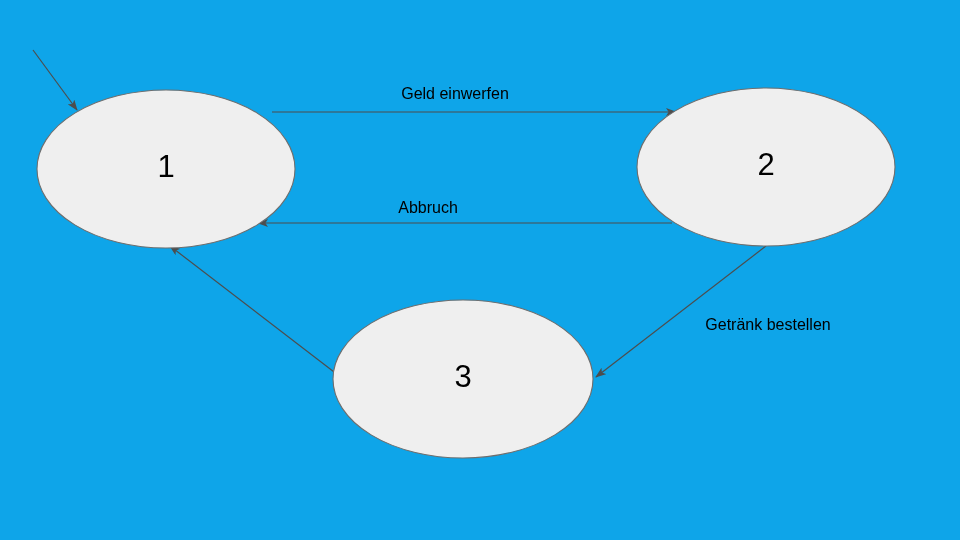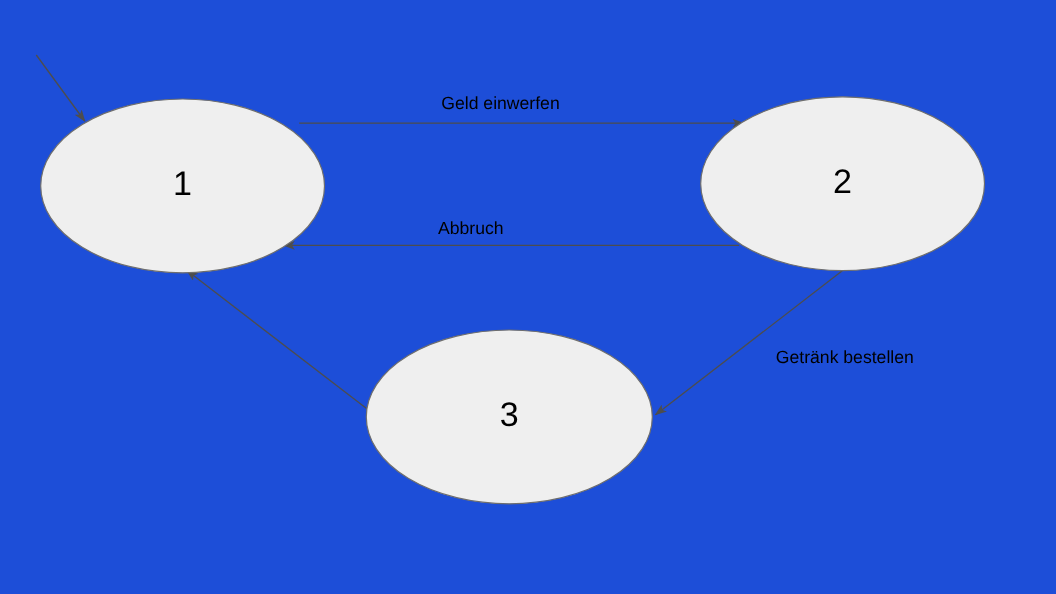--- a/index.html
+++ b/index.html
@@ -10,21 +10,21 @@
   body {
     width: 960px;
     height: 540px;
     overflow: hidden;
     font-family: "Liberation Sans", sans-serif;
   }
   #diagram-canvas {
     position: relative;
     width: 960px;
     height: 540px;
-    background: #1d4ed8;
+    background: #0ea5e9;
   }
   svg#diagram-svg {
     position: absolute;
     top: 0;
     left: 0;
     width: 960px;
     height: 540px;
     display: block;
   }
   .state-ellipse {

